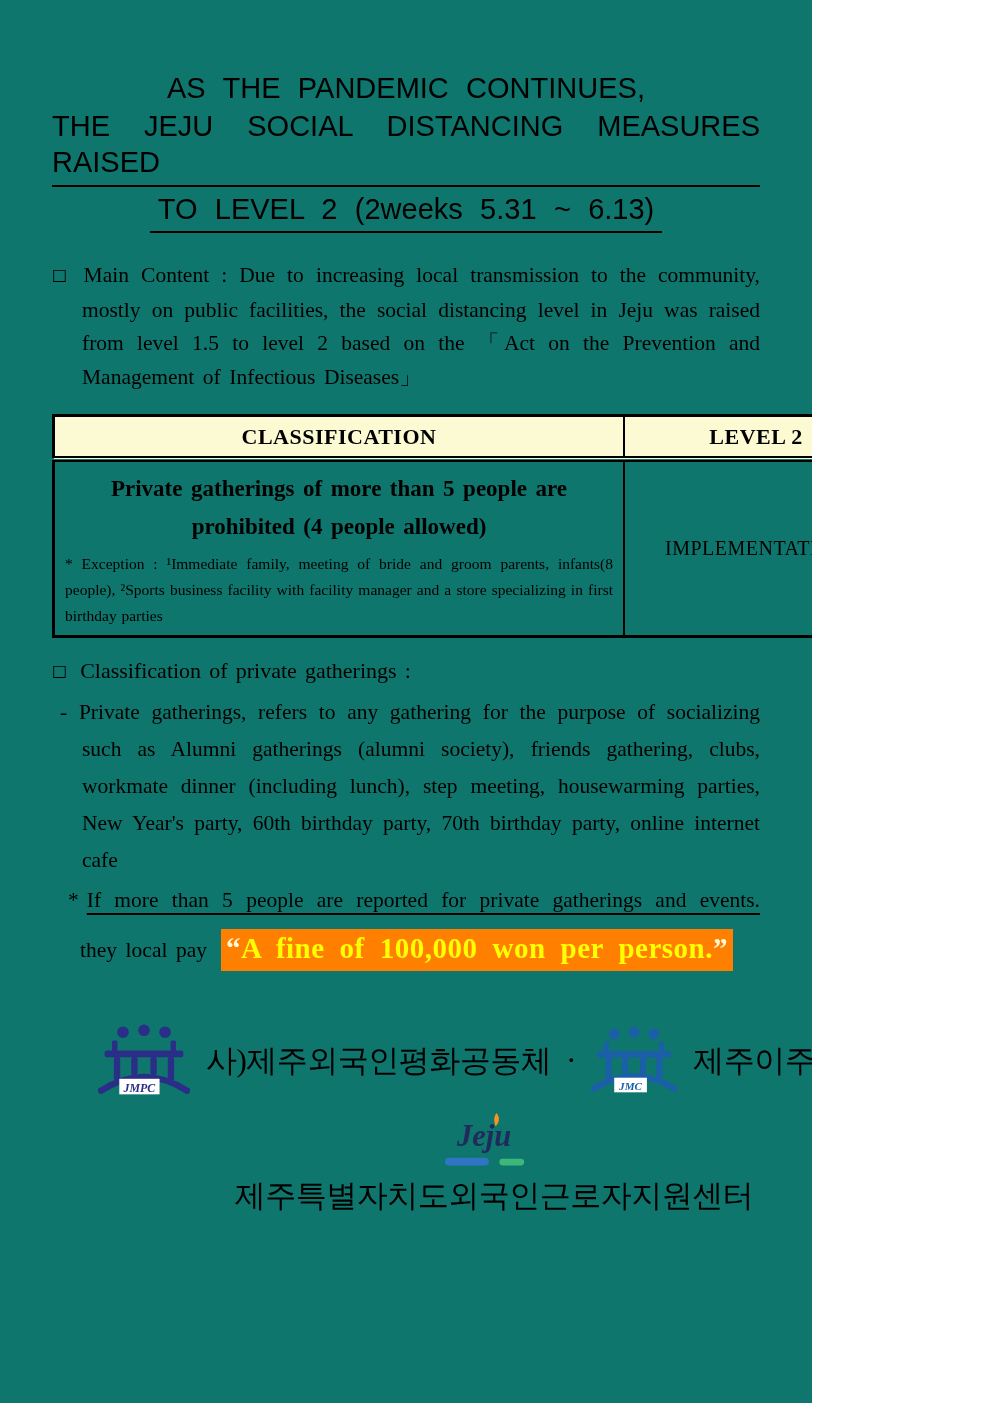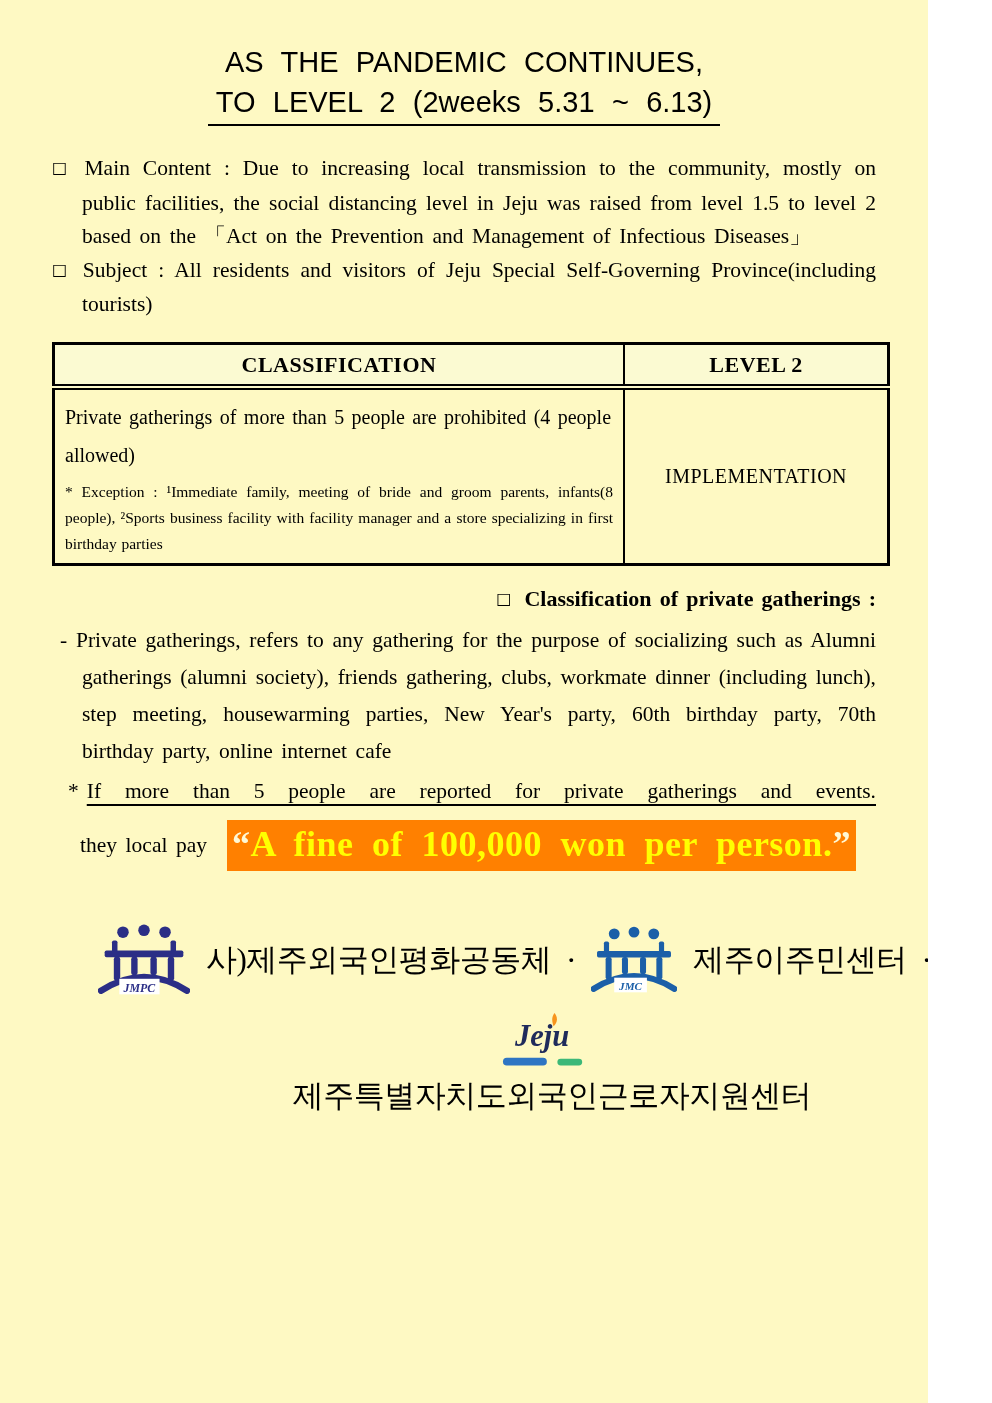--- a/index.html
+++ b/index.html
@@ -1,18 +1,18 @@
 <!DOCTYPE html>
 <html><head>
 <meta charset="utf-8">
 <style>
   html,body { margin:0; padding:0; background:#ffffff; }
   .page {
-    width:928px; height:1403px; box-sizing:border-box;
-    padding:44px 52px 0 52px; background:#fef9c3; color:#000;
+    width:812px; height:1403px; box-sizing:border-box;
+    padding:70px 52px 0 52px; background:#0f766e; color:#000;
     font-family:"Liberation Serif", serif; overflow:hidden; position:relative;
   }
 
   
   .title-block { font-family:"Liberation Sans", sans-serif; font-size:29px; font-weight:500;
                  text-align:center; word-spacing:0.32em; line-height:36px; }
   .title-line2 { border-bottom:2.5px solid #000; padding-bottom:5px; margin-top:2px;
                  text-align:justify; text-align-last:justify; }
   .title-line3 { margin-top:4px; }
   .title-line3 .u { display:inline-block; border-bottom:2.5px solid #000; padding:0 8px 4px 8px; }
@@ -29,65 +29,65 @@
                       letter-spacing:1.5px; word-spacing:0.25em; }
 
   
   table.measures-table { border-collapse:collapse; width:838px; margin:20px auto 0 auto;
                          border:3px solid #000; table-layout:fixed; }
   .measures-table th { background:#FBFAD2; border:2px solid #000; border-bottom:6px double #000;
                        font-size:22px; font-weight:600; letter-spacing:0.5px; padding:7px 4px 6px 4px; }
   .measures-table th.col1 { width:560px; }
   .measures-table td { border:2px solid #000; vertical-align:middle; }
   td.cell-classification { padding:8px 10px 6px 10px; }
-  .cell-main { font-size:20px; font-weight:400; text-align:left; line-height:38px; word-spacing:0.12em; }
+  .cell-main { font-size:23px; font-weight:700; text-align:center; line-height:38px; word-spacing:0.12em; }
   .cell-exception { font-size:15.5px; line-height:26px; text-align:justify; margin-top:5px; word-spacing:0.06em; }
   td.cell-level { text-align:center; font-size:20px; letter-spacing:0.5px; }
 
   
   .classification { margin-top:20px; }
-  .class-heading { margin:0; font-size:22px; font-weight:bold; padding-left:30px; text-indent:-30px;
-                   word-spacing:0.12em;text-align:right; }
+  .class-heading { margin:0; font-size:22px; font-weight:normal; padding-left:30px; text-indent:-30px;
+                   word-spacing:0.12em; }
   .dash-item { margin:10px 0 0 0; font-size:21.5px; font-weight:500; line-height:37px;
                text-align:justify; word-spacing:0.15em; padding-left:30px; text-indent:-22px; }
   .star-line { margin:3px 0 0 0; font-size:21.5px; line-height:37px; padding-left:16px;
                text-align:justify; text-align-last:justify; word-spacing:0.15em; }
   .star-marker { margin-right:8px; }
   .warning-text { text-decoration:underline; text-decoration-thickness:1.5px; text-underline-offset:6px; }
   .pay-line { margin:10px 0 0 0; padding-left:28px; font-size:21.5px; word-spacing:0.15em;
               display:flex; align-items:center; }
-  .fine-highlight { margin-left:20px; background:#FF8000; color:#FFFF00; font-size:36px;
+  .fine-highlight { margin-left:14px; background:#FF8000; color:#FFFF00; font-size:29px;
                     font-weight:600; padding:3px 5px 6px 5px; letter-spacing:0.5px; word-spacing:0.25em;
                     white-space:nowrap; }
   .fine-quote { color:#FFF9D6; }
 
   
   .footer { margin-top:52px; }
   .logo-row { display:flex; align-items:center; }
   .logo-row.row1 { margin-left:46px; }
   .logo-row.row2 { margin-left:160px; margin-top:14px;flex-direction:column; }
   .org-name { font-size:31px; letter-spacing:-0.5px; margin-left:16px; white-space:nowrap; }
   .dot-sep { font-size:24px; font-weight:bold; margin:0 16px; }
   .logo-svg { flex:0 0 auto; }
 </style>
 </head>
 <body>
 
 <div class="page">
 
   <header class="title-block">
     <div class="title-line1">AS THE PANDEMIC CONTINUES,</div>
+    <div class="title-line2">THE JEJU SOCIAL DISTANCING MEASURES RAISED</div>
     <div class="title-line3">
       <span class="u">TO LEVEL 2 (2weeks 5.31 ~ 6.13)</span>
     </div>
   </header>
 
   <section class="bullets">
     <p class="bullet-item"><span class="bullet-marker">□</span><span>Main Content : Due to increasing local transmission to the community, mostly on public facilities, the social distancing level in Jeju was raised from level 1.5 to level 2 based on the 「Act on the Prevention and Management of Infectious Diseases」</span></p>
-    <p class="bullet-item"><span class="bullet-marker">□</span><span>Subject : All residents and visitors of Jeju Special Self-Governing Province(including tourists)</span></p>
   </section>
 
 
   <table class="measures-table">
     <thead>
       <tr>
         <th class="col1">CLASSIFICATION</th>
         <th class="col2">LEVEL 2</th>
       </tr>
     </thead>

